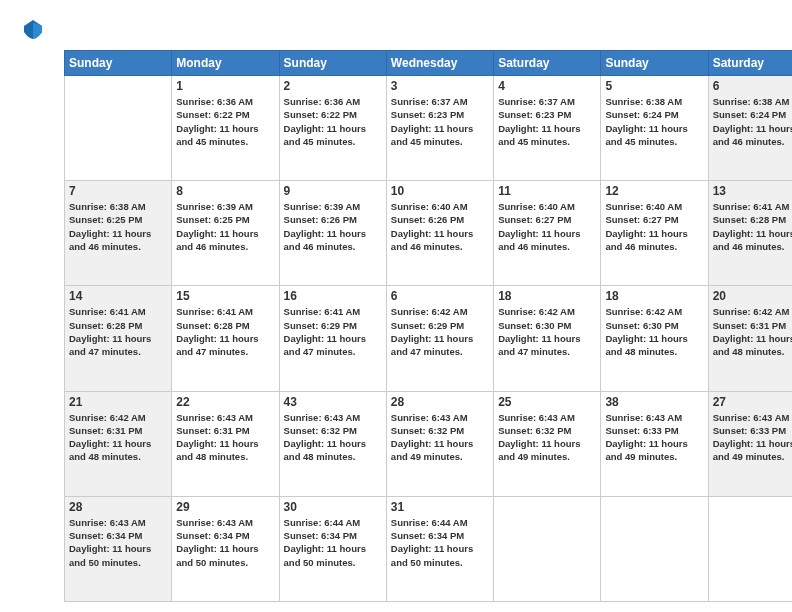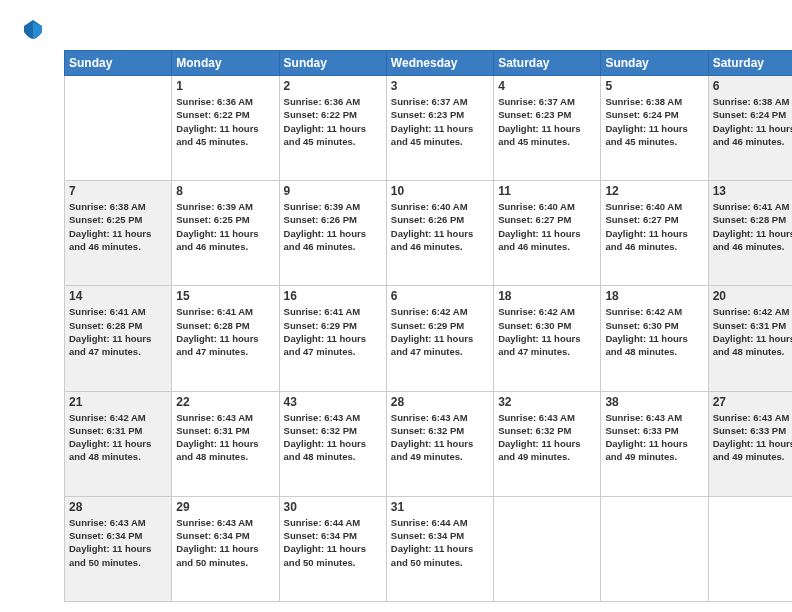--- a/index.html
+++ b/index.html
@@ -240,21 +240,21 @@
           </td>
           <td>
             <span class="day-num">43</span>
             <div class="day-info">Sunrise: 6:43 AM<br>Sunset: 6:32 PM<br>Daylight: 11 hours<br>and 48 minutes.</div>
           </td>
           <td>
             <span class="day-num">28</span>
             <div class="day-info">Sunrise: 6:43 AM<br>Sunset: 6:32 PM<br>Daylight: 11 hours<br>and 49 minutes.</div>
           </td>
           <td>
-            <span class="day-num">32</span>
+            <span class="day-num">25</span>
             <div class="day-info">Sunrise: 6:43 AM<br>Sunset: 6:32 PM<br>Daylight: 11 hours<br>and 49 minutes.</div>
           </td>
           <td>
             <span class="day-num">38</span>
             <div class="day-info">Sunrise: 6:43 AM<br>Sunset: 6:33 PM<br>Daylight: 11 hours<br>and 49 minutes.</div>
           </td>
           <td>
             <span class="day-num">27</span>
             <div class="day-info">Sunrise: 6:43 AM<br>Sunset: 6:33 PM<br>Daylight: 11 hours<br>and 49 minutes.</div>
           </td>

